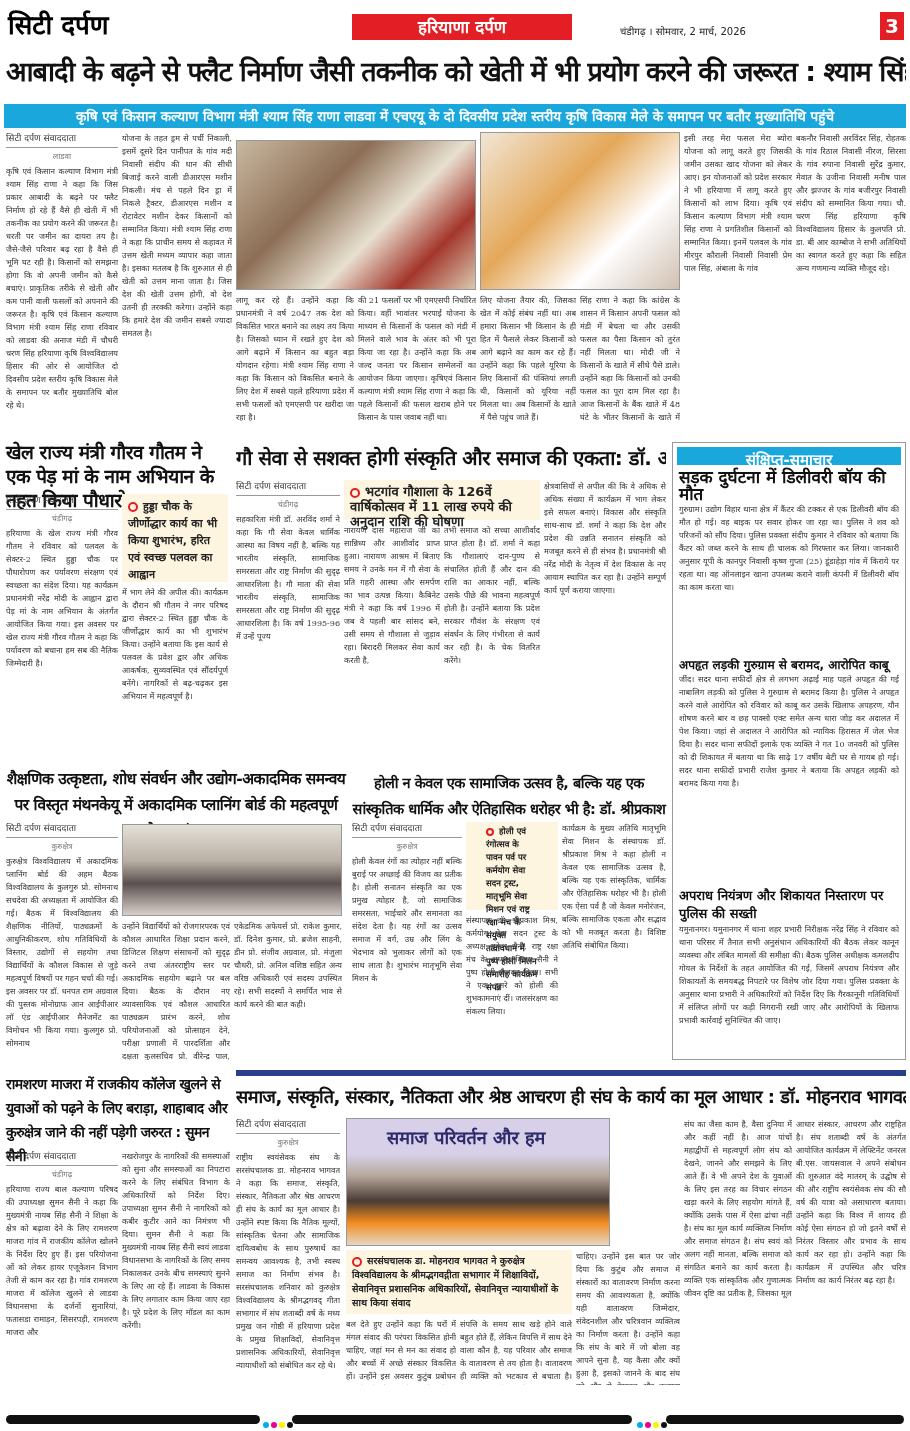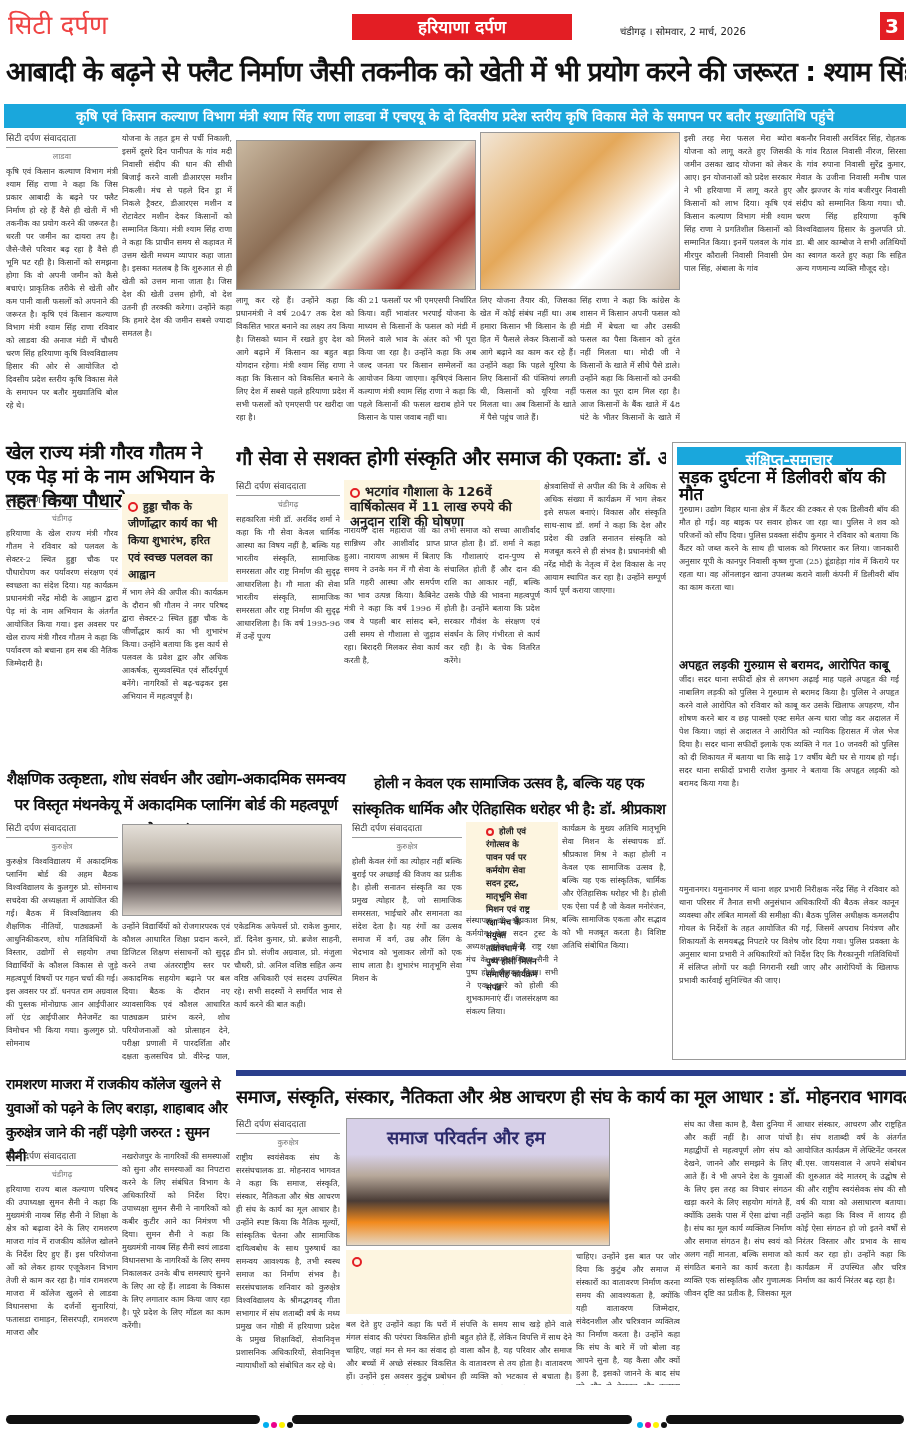--- a/index.html
+++ b/index.html
@@ -1,18 +1,18 @@
 <!DOCTYPE html>
 <html><head>
 <meta charset="utf-8">
 <style>
 *{box-sizing:border-box;margin:0;padding:0}
 body{width:910px;height:1431px;background:#fff;font-family:"DejaVu Serif",serif;color:#222;position:relative;overflow:hidden}
 .abs{position:absolute}
-.masthead-logo{left:8px;top:6px;font-family:"DejaVu Sans",sans-serif;font-weight:normal;font-size:26px;color:#ef4444}
+.masthead-logo{left:8px;top:6px;font-family:"DejaVu Sans",sans-serif;font-weight:bold;font-size:26px;color:#000000}
 .section-tab{left:352px;top:14px;width:220px;height:26px;background:#e31e24;color:#fff;font-family:"DejaVu Sans",sans-serif;font-weight:bold;font-size:17px;text-align:center;line-height:26px}
 .dateline{left:620px;top:24px;font-family:"DejaVu Sans",sans-serif;font-size:10px;color:#222}
 .pageno{left:880px;top:12px;width:24px;height:28px;background:#e31e24;color:#fff;font-family:"DejaVu Sans",sans-serif;font-weight:bold;font-size:20px;text-align:center;line-height:28px}
 .headline-main{left:6px;top:52px;width:900px;font-family:"DejaVu Sans",sans-serif;font-weight:bold;font-size:27px;letter-spacing:-1px;color:#111;white-space:nowrap;overflow:hidden}
 .subbanner{left:4px;top:104px;width:902px;height:24px;background:#1aa7dc;color:#fff;font-family:"DejaVu Sans",sans-serif;font-weight:bold;font-size:13.5px;line-height:24px;text-align:center;white-space:nowrap;overflow:hidden}
 .col{font-size:8px;line-height:13px;text-align:justify;color:#333;overflow:hidden}
 .byline{font-family:"DejaVu Sans",sans-serif;font-size:9px;text-align:left;color:#333;border-bottom:1px solid #999;padding-bottom:2px;margin-bottom:2px}
 .place{font-size:8px;text-align:center;color:#777;margin-bottom:2px}
 .photo{background:linear-gradient(135deg,#c9b8a0 0%,#8c6e55 35%,#e8e0d0 60%,#a3362c 80%,#d9c9b0 100%);border:1px solid #999}
 .photo2{background:linear-gradient(180deg,#e4dfd8 0%,#b9b0a4 40%,#5a5050 65%,#d8d0c8 100%);border:1px solid #999}
@@ -77,20 +77,21 @@
 <div class="abs col" style="left:444px;top:524px;width:96px;height:220px">तभी समाज को सच्चा आशीर्वाद प्राप्त होता है। डॉ. शर्मा ने कहा कि गौशालाएं दान-पुण्य से संचालित होती हैं और दान की राशि का आकार नहीं, बल्कि उसके पीछे की भावना महत्वपूर्ण होती है। उन्होंने बताया कि प्रदेश सरकार गौवंश के संरक्षण एवं संवर्धन के लिए गंभीरता से कार्य कर रही है। के चेक वितरित करेंगे।</div>
 <div class="abs col" style="left:544px;top:480px;width:122px;height:264px">क्षेत्रवासियों से अपील की कि वे अधिक से अधिक संख्या में कार्यक्रम में भाग लेकर इसे सफल बनाएं। विकास और संस्कृति साथ-साथ डॉ. शर्मा ने कहा कि देश और प्रदेश की उन्नति सनातन संस्कृति को मजबूत करने से ही संभव है। प्रधानमंत्री श्री नरेंद्र मोदी के नेतृत्व में देश विकास के नए आयाम स्थापित कर रहा है। उन्होंने सम्पूर्ण कार्य पूर्ण कराया जाएगा।</div>
 
 <div class="abs sidebar-box" style="left:672px;top:442px;width:234px;height:618px">
   <div class="sidebar-title">संक्षिप्त-समाचार</div>
   <div style="padding:0 6px">
     <div class="sb-h" style="font-size:17px;line-height:17px;margin-top:2px">सड़क दुर्घटना में डिलीवरी बॉय की मौत</div>
     <div class="col" style="height:150px">गुरुग्राम। उद्योग विहार थाना क्षेत्र में कैंटर की टक्कर से एक डिलीवरी बॉय की मौत हो गई। वह बाइक पर सवार होकर जा रहा था। पुलिस ने शव को परिजनों को सौंप दिया। पुलिस प्रवक्ता संदीप कुमार ने रविवार को बताया कि कैंटर को जब्त करने के साथ ही चालक को गिरफ्तार कर लिया। जानकारी अनुसार यूपी के कानपुर निवासी कृष्ण गुप्ता (25) डूंडाहेड़ा गांव में किराये पर रहता था। वह ऑनलाइन खाना उपलब्ध कराने वाली कंपनी में डिलीवरी बॉय का काम करता था।</div>
     <div class="sb-h" style="font-size:12px;line-height:16px;margin-top:4px">अपहृत लड़की गुरुग्राम से बरामद, आरोपित काबू</div>
     <div class="col" style="height:210px">जींद। सदर थाना सफीदों क्षेत्र से लगभग अढ़ाई माह पहले अपहृत की गई नाबालिग लड़की को पुलिस ने गुरुग्राम से बरामद किया है। पुलिस ने अपहृत करने वाले आरोपित को रविवार को काबू कर उसके खिलाफ अपहरण, यौन शोषण करने बार व छह पाक्सो एक्ट समेत अन्य धारा जोड़ कर अदालत में पेश किया। जहां से अदालत ने आरोपित को न्यायिक हिरासत में जेल भेज दिया है। सदर थाना सफीदों इलाके एक व्यक्ति ने गत 10 जनवरी को पुलिस को दी शिकायत में बताया था कि साढ़े 17 वर्षीय बेटी घर से गायब हो गई। सदर थाना सफीदों प्रभारी राजेश कुमार ने बताया कि अपहृत लड़की को बरामद किया गया है।</div>
+    <div class="sb-h" style="font-size:13px;line-height:18px;margin-top:4px">अपराध नियंत्रण और शिकायत निस्तारण पर पुलिस की सख्ती</div>
     <div class="col" style="height:160px">यमुनानगर। यमुनानगर में थाना शहर प्रभारी निरीक्षक नरेंद्र सिंह ने रविवार को थाना परिसर में तैनात सभी अनुसंधान अधिकारियों की बैठक लेकर कानून व्यवस्था और लंबित मामलों की समीक्षा की। बैठक पुलिस अधीक्षक कमलदीप गोयल के निर्देशों के तहत आयोजित की गई, जिसमें अपराध नियंत्रण और शिकायतों के समयबद्ध निपटारे पर विशेष जोर दिया गया। पुलिस प्रवक्ता के अनुसार थाना प्रभारी ने अधिकारियों को निर्देश दिए कि गैरकानूनी गतिविधियों में संलिप्त लोगों पर कड़ी निगरानी रखी जाए और आरोपियों के खिलाफ प्रभावी कार्रवाई सुनिश्चित की जाए।</div>
   </div>
 </div>
 
 <div class="abs h2" style="left:6px;top:766px;width:340px;font-size:15.5px;line-height:26px;text-align:center">शैक्षणिक उत्कृष्टता, शोध संवर्धन और उद्योग-अकादमिक समन्वय पर विस्तृत मंथनकेयू में अकादमिक प्लानिंग बोर्ड की महत्वपूर्ण बैठक संपन्न</div>
 <div class="abs col" style="left:6px;top:822px;width:112px;height:238px">
   <div class="byline">सिटी दर्पण संवाददाता</div>
   <div class="place">कुरुक्षेत्र</div>
   <div>कुरुक्षेत्र विश्वविद्यालय में अकादमिक प्लानिंग बोर्ड की अहम बैठक विश्वविद्यालय के कुलगुरु प्रो. सोमनाथ सचदेवा की अध्यक्षता में आयोजित की गई। बैठक में विश्वविद्यालय की शैक्षणिक नीतियों, पाठ्यक्रमों के आधुनिकीकरण, शोध गतिविधियों के विस्तार, उद्योगों से सहयोग तथा विद्यार्थियों के कौशल विकास से जुड़े महत्वपूर्ण विषयों पर गहन चर्चा की गई। इस अवसर पर डॉ. धनपत राम अग्रवाल की पुस्तक मोनोग्राफ आन आईपीआर लॉ एंड आईपीआर मैनेजमेंट का विमोचन भी किया गया। कुलगुरु प्रो. सोमनाथ</div>
 </div>
@@ -123,21 +124,21 @@
 <div class="abs h2" style="left:236px;top:1084px;width:670px;font-size:18px;line-height:26px;white-space:nowrap;overflow:hidden">समाज, संस्कृति, संस्कार, नैतिकता और श्रेष्ठ आचरण ही संघ के कार्य का मूल आधार : डॉ. मोहनराव भागवत</div>
 <div class="abs col" style="left:236px;top:1118px;width:104px;height:267px">
   <div class="byline">सिटी दर्पण संवाददाता</div>
   <div class="place">कुरुक्षेत्र</div>
   <div>राष्ट्रीय स्वयंसेवक संघ के सरसंघचालक डा. मोहनराव भागवत ने कहा कि समाज, संस्कृति, संस्कार, नैतिकता और श्रेष्ठ आचरण ही संघ के कार्य का मूल आधार है। उन्होंने स्पष्ट किया कि नैतिक मूल्यों, सांस्कृतिक चेतना और सामाजिक दायित्वबोध के साथ पुरुषार्थ का समन्वय आवश्यक है, तभी स्वस्थ समाज का निर्माण संभव है। सरसंघचालक शनिवार को कुरुक्षेत्र विश्वविद्यालय के श्रीमद्भगवद् गीता सभागार में संघ शताब्दी वर्ष के मध्य प्रमुख जन गोष्ठी में हरियाणा प्रदेश के प्रमुख शिक्षाविदों, सेवानिवृत्त प्रशासनिक अधिकारियों, सेवानिवृत्त न्यायाधीशों को संबोधित कर रहे थे।</div>
 </div>
 <div class="abs photo3" style="left:346px;top:1118px;width:264px;height:128px">
   <div style="position:absolute;left:40px;top:6px;font-family:'DejaVu Sans',sans-serif;font-weight:bold;font-size:18px;color:#2c2a6b">समाज परिवर्तन और हम</div>
 </div>
 <div class="abs callout" style="left:346px;top:1250px;width:226px;height:64px;font-size:9.5px;line-height:14px">
-  <span class="dot"></span>
+  <span class="dot"></span><span>सरसंघचालक डा. मोहनराव भागवत ने कुरुक्षेत्र विश्वविद्यालय के श्रीमद्भगवद्गीता सभागार में शिक्षाविदों, सेवानिवृत्त प्रशासनिक अधिकारियों, सेवानिवृत्त न्यायाधीशों के साथ किया संवाद</span>
 </div>
 <div class="abs col" style="left:346px;top:1318px;width:110px;height:67px">बल देते हुए उन्होंने कहा कि घरों में मंगल संवाद की परंपरा विकसित होनी चाहिए, जहां मन से मन का संवाद हो और बच्चों में अच्छे संस्कार विकसित हों। उन्होंने इस अवसर कुटुंब प्रबोधन पर भी जोर दिया। परिवार की भूमिका पर विशेष</div>
 <div class="abs col" style="left:460px;top:1318px;width:112px;height:67px">संपत्ति के समय साथ खड़े होने वाले बहुत होते हैं, लेकिन विपत्ति में साथ देने वाला कौन है, यह परिवार और समाज के वातावरण से तय होता है। वातावरण ही व्यक्ति को भटकाव से बचाता है। सरसंघचालक ने कहा कि</div>
 <div class="abs col" style="left:576px;top:1250px;width:104px;height:135px">चाहिए। उन्होंने इस बात पर जोर दिया कि कुटुंब और समाज में संस्कारों का वातावरण निर्माण करना समय की आवश्यकता है, क्योंकि यही वातावरण जिम्मेदार, संवेदनशील और चरित्रवान व्यक्तित्व का निर्माण करता है। उन्होंने कहा कि संघ के बारे में जो बोला वह आपने सुना है, यह कैसा और क्यों हुआ है, इसको जानने के बाद संघ को और से देखकर और कल्पना और फैलाये जा रहे मैरेटिव से नहीं समझ सकते, क्योंकि</div>
 <div class="abs col" style="left:684px;top:1118px;width:108px;height:267px">संघ का जैसा काम है, वैसा दुनिया में और कहीं नहीं है। आज पांचों महाद्वीपों से महत्वपूर्ण लोग संघ को देखने, जानने और समझने के लिए आते हैं। वे भी अपने देश के युवाओं के लिए इस तरह का विचार संगठन खड़ा करने के लिए सहयोग मांगते हैं, क्योंकि उसके पास में ऐसा ढांचा नहीं है। संघ का मूल कार्य व्यक्तित्व निर्माण और समाज संगठन है। संघ स्वयं को अलग नहीं मानता, बल्कि समाज को संगठित बनाने का कार्य करता है। व्यक्ति एक सांस्कृतिक और गुणात्मक जीवन दृष्टि का प्रतीक है, जिसका मूल</div>
 <div class="abs col" style="left:796px;top:1118px;width:110px;height:267px">आधार संस्कार, आचरण और राष्ट्रहित है। संघ शताब्दी वर्ष के अंतर्गत आयोजित कार्यक्रम में लेफ्टिनेंट जनरल बी.एस. जायसवाल ने अपने संबोधन की शुरुआत वंदे मातरम् के उद्घोष से की और राष्ट्रीय स्वयंसेवक संघ की सौ वर्ष की यात्रा को असाधारण बताया। उन्होंने कहा कि विश्व में शायद ही कोई ऐसा संगठन हो जो इतने वर्षों से निरंतर विस्तार और प्रभाव के साथ कार्य कर रहा हो। उन्होंने कहा कि कार्यक्रम में उपस्थित और चरित्र निर्माण का कार्य निरंतर बढ़ रहा है।</div>
 
 <div class="abs reg-bar" style="left:6px;top:1415px;width:254px"></div>
 <div class="abs" style="left:262px;top:1413px">
   <span class="cmyk" style="background:#00aeef"></span><span class="cmyk" style="background:#ec008c"></span><span class="cmyk" style="background:#fff200"></span><span class="cmyk" style="background:#111"></span>

